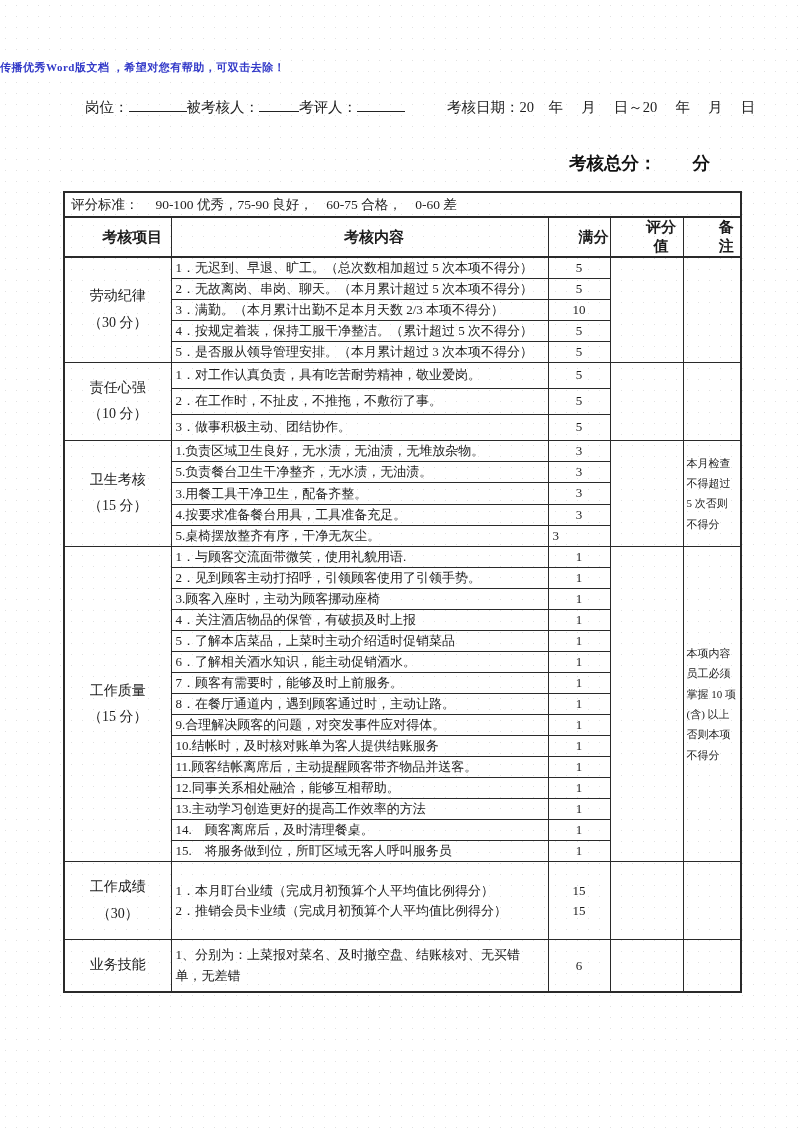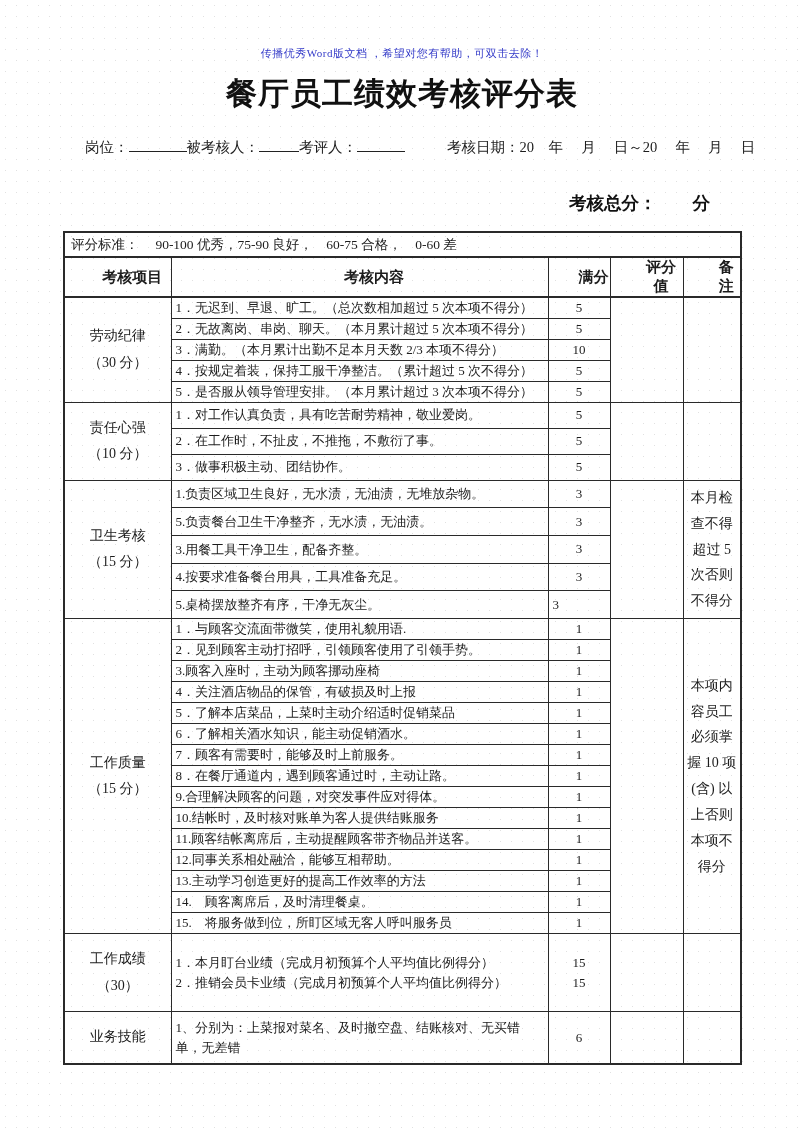--- a/index.html
+++ b/index.html
@@ -10,24 +10,23 @@
     height: 1137px;
     margin: 0 auto;
     background-color: #fff;
     background-image: radial-gradient(circle, rgba(190,190,190,.45) 0.7px, transparent 0.9px);
     background-size: 11px 11px;
     font-family: "Liberation Serif", "DejaVu Serif", serif;
     color: #1c1c1c;
     overflow: hidden;
   }
   .banner {
-    padding-top: 46px;
-    text-align: center;
+    padding-top: 60px;
     font-size: 11px;
-    font-weight: normal;
+    font-weight: bold;
     letter-spacing: 0.5px;
   }
   .doc-title {
     margin-top: 12px;
     text-align: center;
     font-size: 31px;
     font-weight: bold;
     letter-spacing: 1px;
     color: #111;
   }
@@ -106,36 +105,34 @@
     height: 21px;
     margin-left: 16px;
   }
   td.max-cell {
     text-align: center;
     font-size: 13px;
   }
   td.max-cell.align-left { text-align: left; padding-left: 4px; }
   td.score-cell { background: transparent; cursor: text; }
   td.remark-cell {
-    text-align: center;
-    font-size: 14px;
+    font-size: 11px;
     line-height: 1.85;
-    padding: 4px 3px;
+    padding: 12px 3px;
   }
   tr.merged-row td.desc-cell { height: 42px; line-height: 1.55; }
   tr.merged-row td.max-cell div { line-height: 1.55; }
 </style>
 </head>
 <body>
 
 <div class="page">
 
   <div class="banner" style="color: rgb(50, 57, 200);">传播优秀Word版文档 ，希望对您有帮助，可双击去除！</div>
 
-  <div class="doc-title">餐厅员工绩效考核评分表</div>
 
   <div class="info-line">
     <span class="lbl">岗位：</span><span class="blank-line blank-pos"></span><span class="lbl">被考核人：</span><span class="blank-line blank-asse"></span><span class="lbl">考评人：</span><span class="blank-line blank-assr"></span><span class="lbl date-group">考核日期：</span><span class="lbl">20　年　 月　 日～20　 年　 月　 日</span>
   </div>
 
   <div class="total-line">
     <span>考核总分：</span><span class="unit">分</span>
   </div>
 
   <table class="eval">

